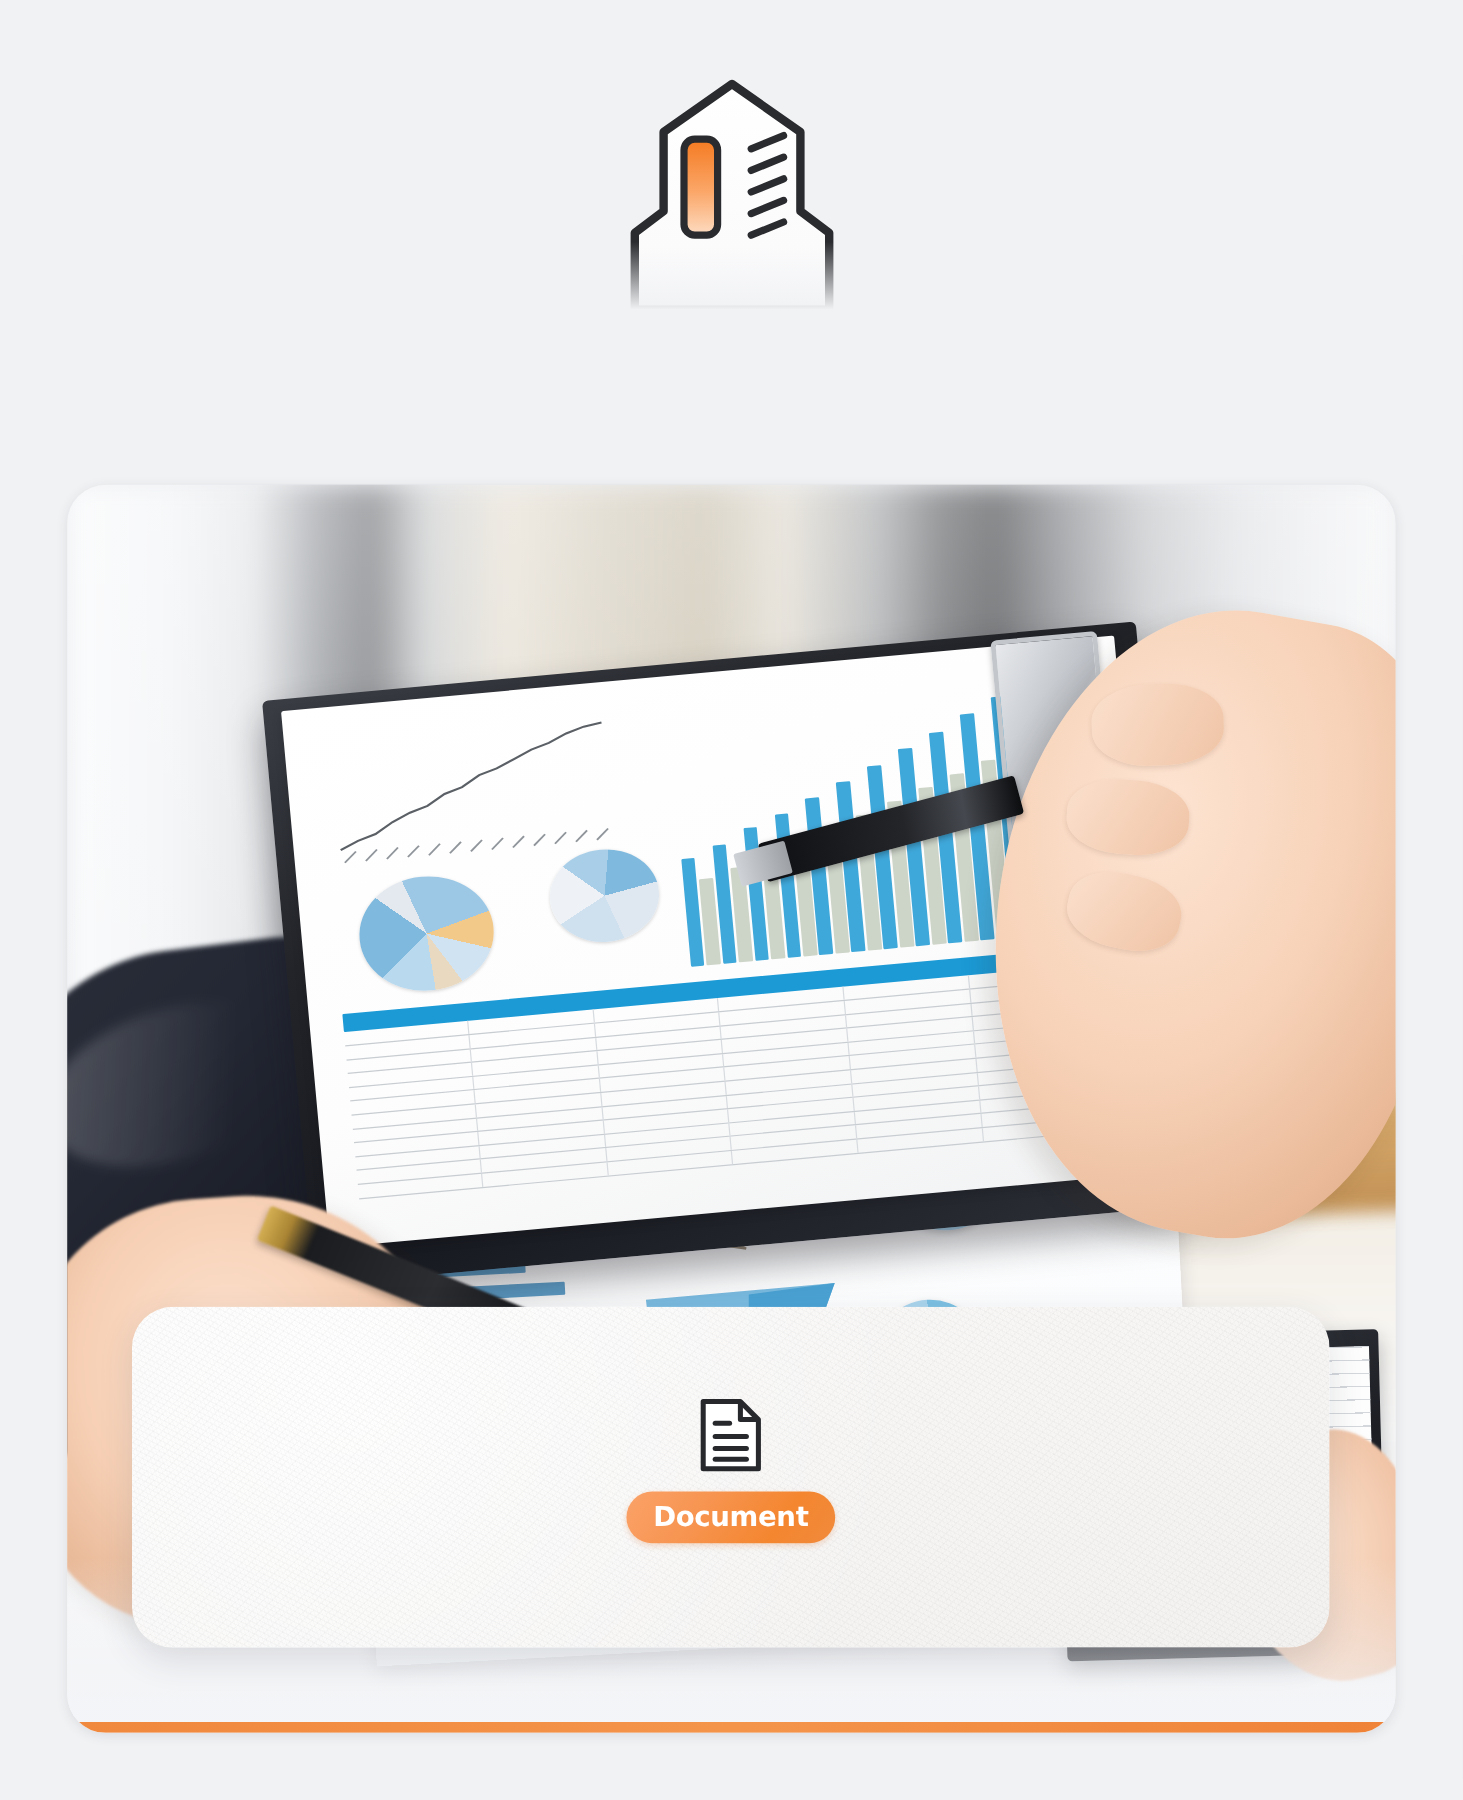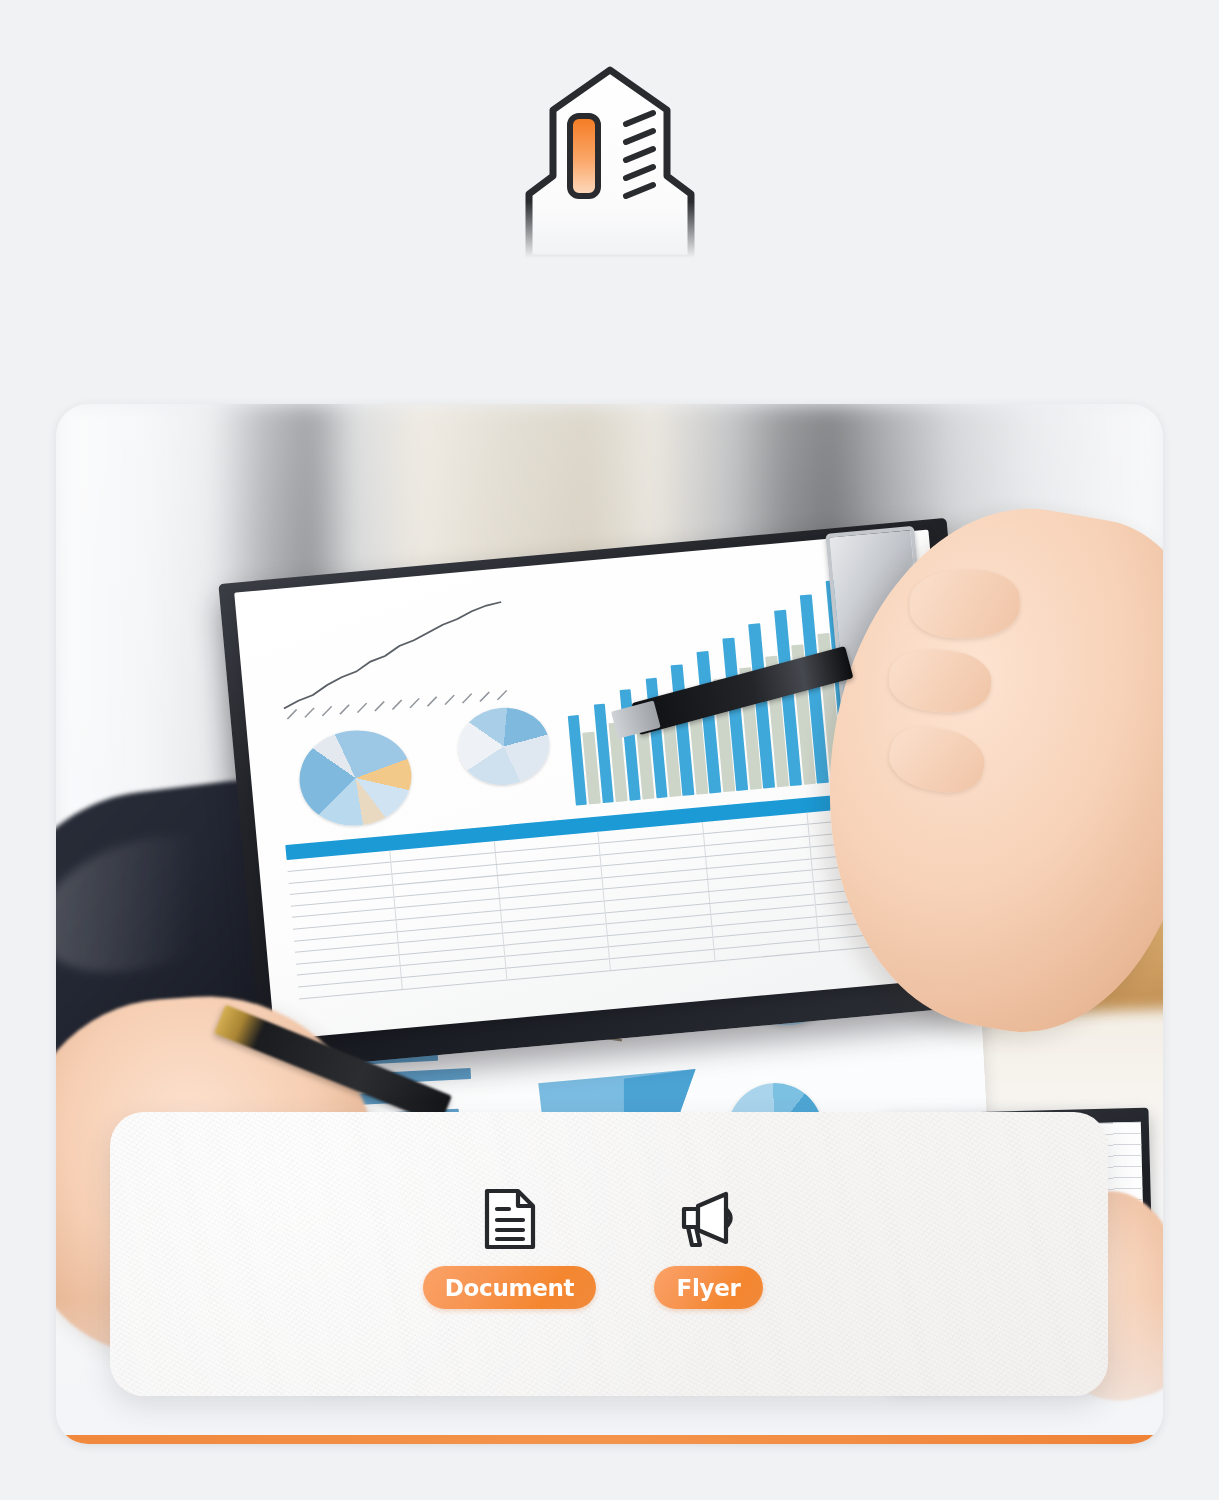--- a/index.html
+++ b/index.html
@@ -328,21 +328,21 @@
 
   .scene-blur-bottom {
     position:absolute; left:0; right:0; bottom:0; height:14%;
     background: linear-gradient(180deg, rgba(246,247,249,0), rgba(244,245,248,.86));
   }
 
   
   .tag-card {
     position: absolute;
     left: 110px;
-    top: 1112px;
+    top: 1089px;
     width: 998px;
     height: 284px;
     border-radius: 34px;
     background:
       radial-gradient(circle at 18% 22%, rgba(255,255,255,.9), rgba(255,255,255,0) 55%),
       linear-gradient(160deg,#fbfafa 0%, #f7f6f5 48%, #f3f2f1 100%);
     box-shadow: 0 10px 28px rgba(60,65,80,.14);
     z-index: 30;
     overflow: hidden;
   }
@@ -735,27 +735,16 @@
             <line x1="15" y1="43" x2="41" y2="43"></line>
             <line x1="15" y1="52" x2="41" y2="52"></line>
           </g>
         </svg>
       </span>
       <span class="pill">Document</span>
     </div>
 
 
 
-    <div class="tag-item">
-      <span class="tag-icon">
-        <svg width="62" height="60" viewBox="0 0 62 60" xmlns="http://www.w3.org/2000/svg">
-          <path d="M6 20 H20 V38 H6 Z" fill="#ffffff" stroke="#26282c" stroke-width="4.2" stroke-linejoin="round"></path>
-          <path d="M20 17 L48 5 V53 L20 41 Z" fill="#ffffff" stroke="#26282c" stroke-width="4.2" stroke-linejoin="round"></path>
-          <path d="M48 20 Q57 29 48 38" fill="none" stroke="#26282c" stroke-width="4.2" stroke-linecap="round"></path>
-          <path d="M10 38 L14 56 H22 L18 38 Z" fill="#ffffff" stroke="#26282c" stroke-width="4.2" stroke-linejoin="round"></path>
-        </svg>
-      </span>
-      <span class="pill">Flyer</span>
-    </div>
 
 
   </div>
 </div>
 
 </body></html>

